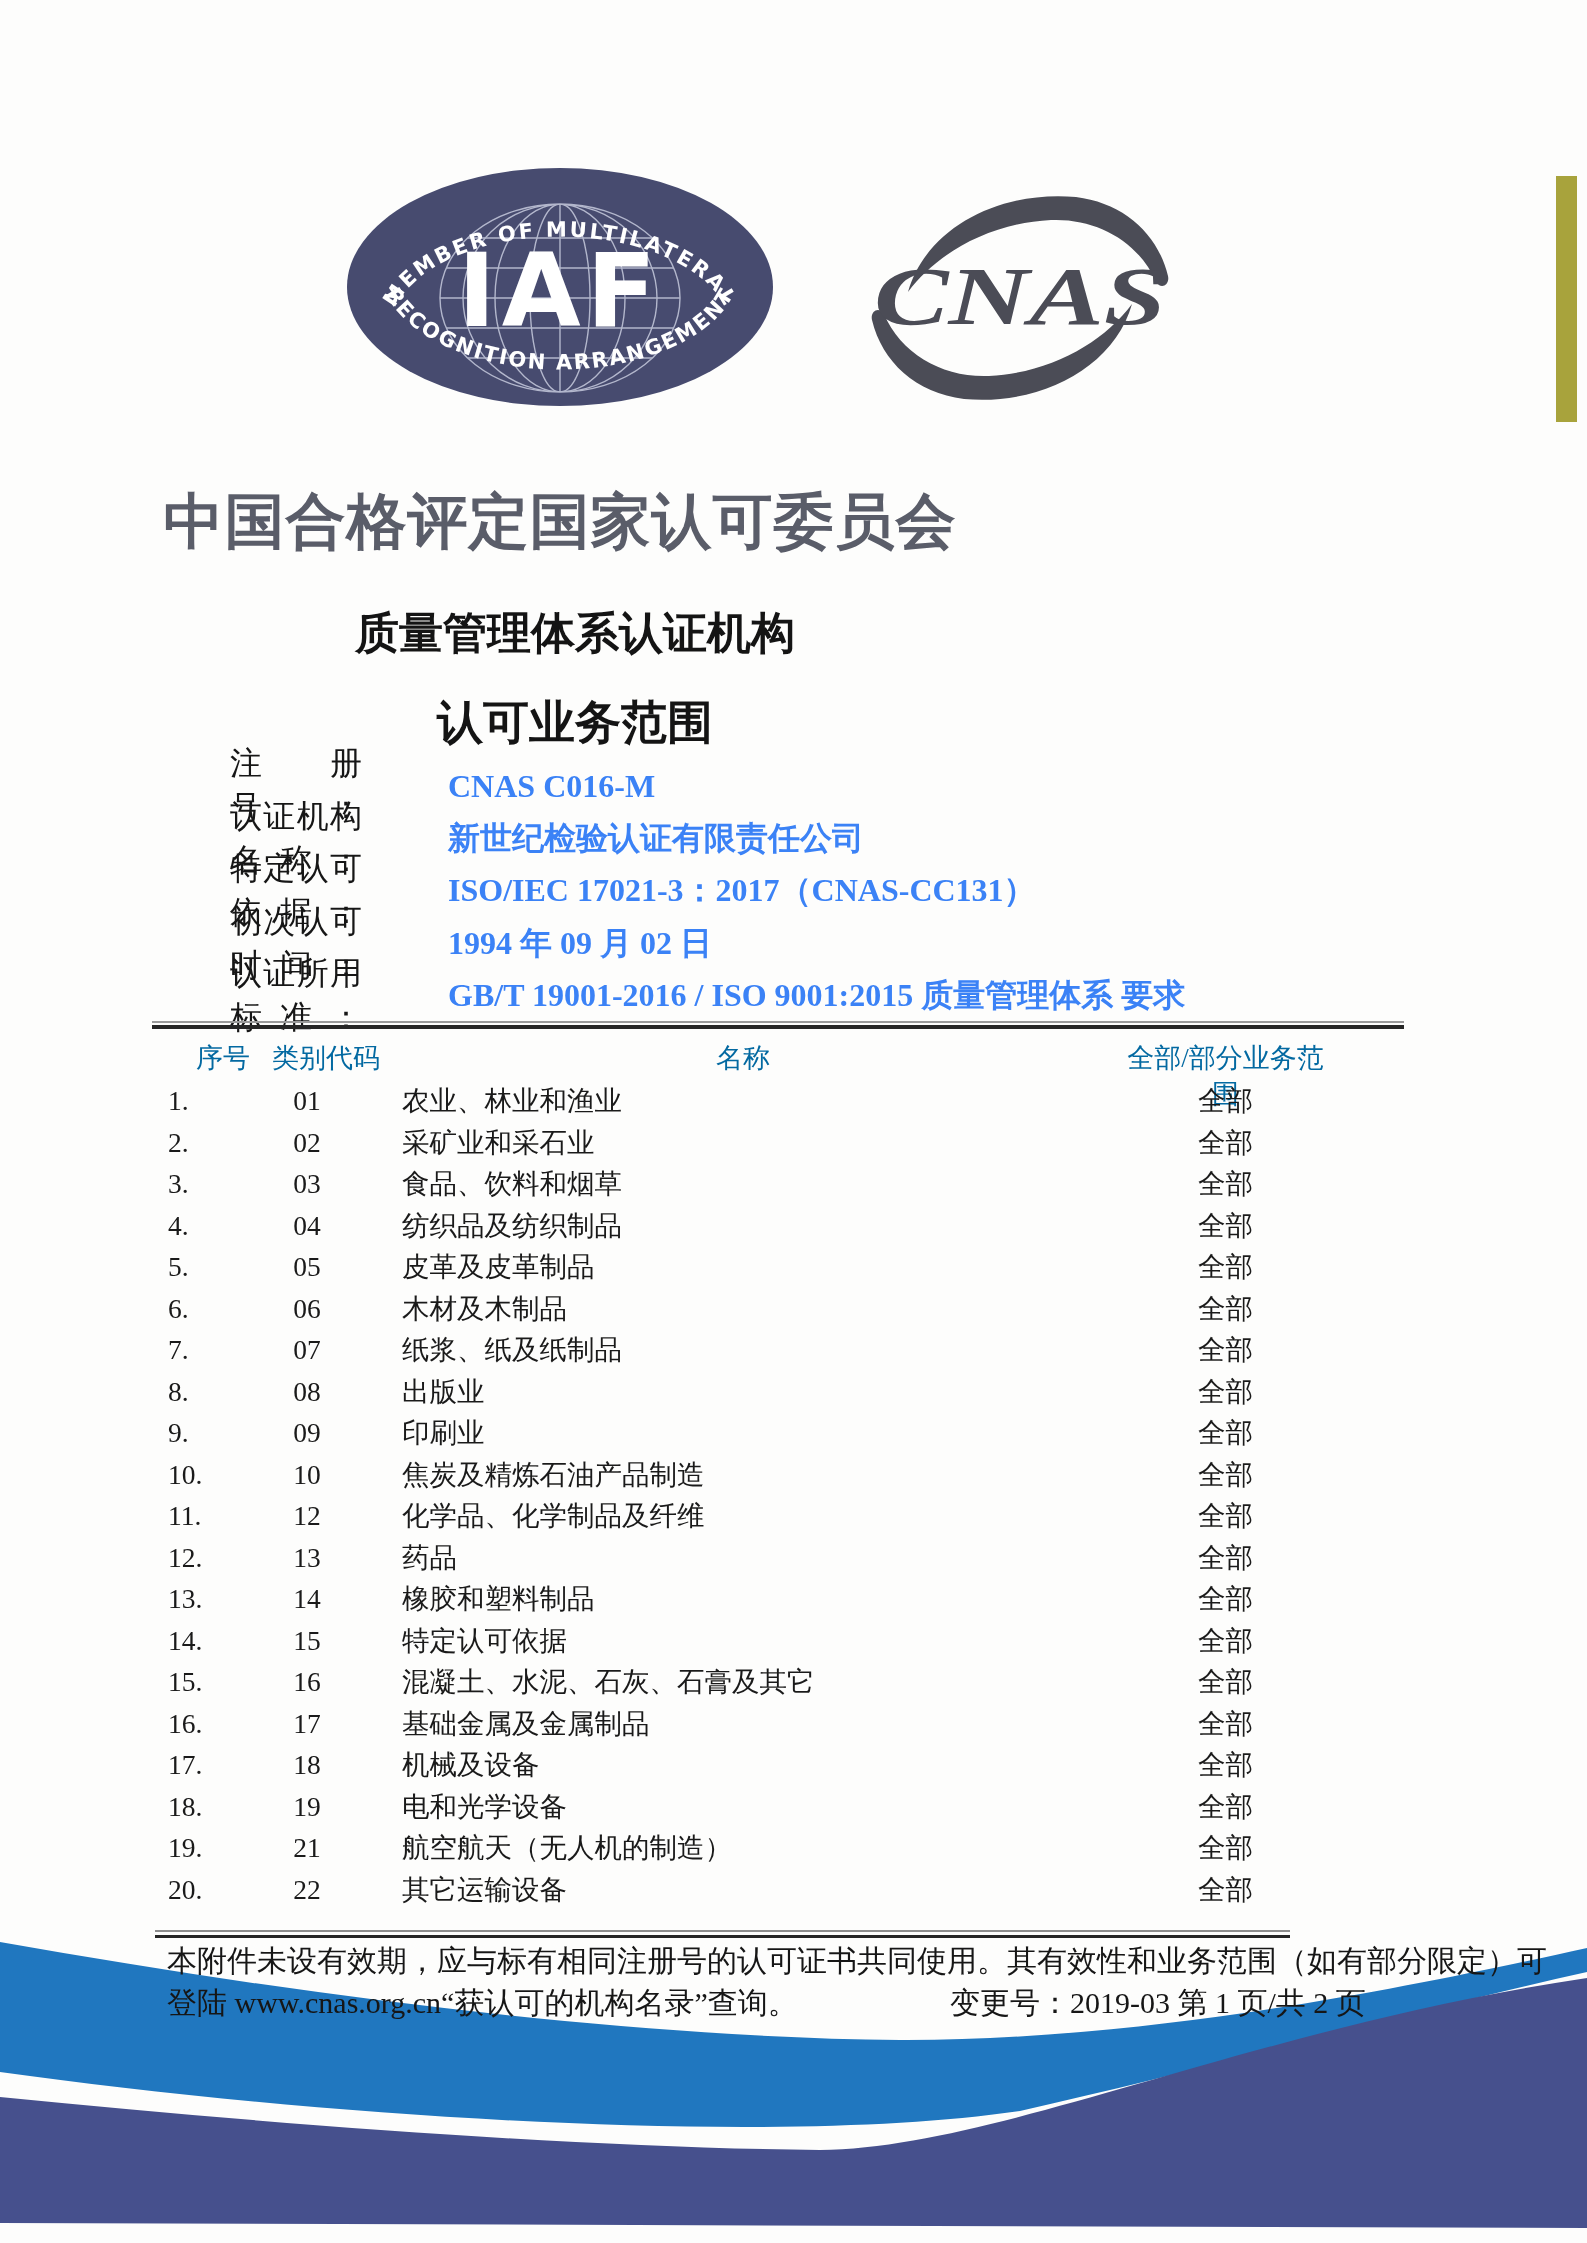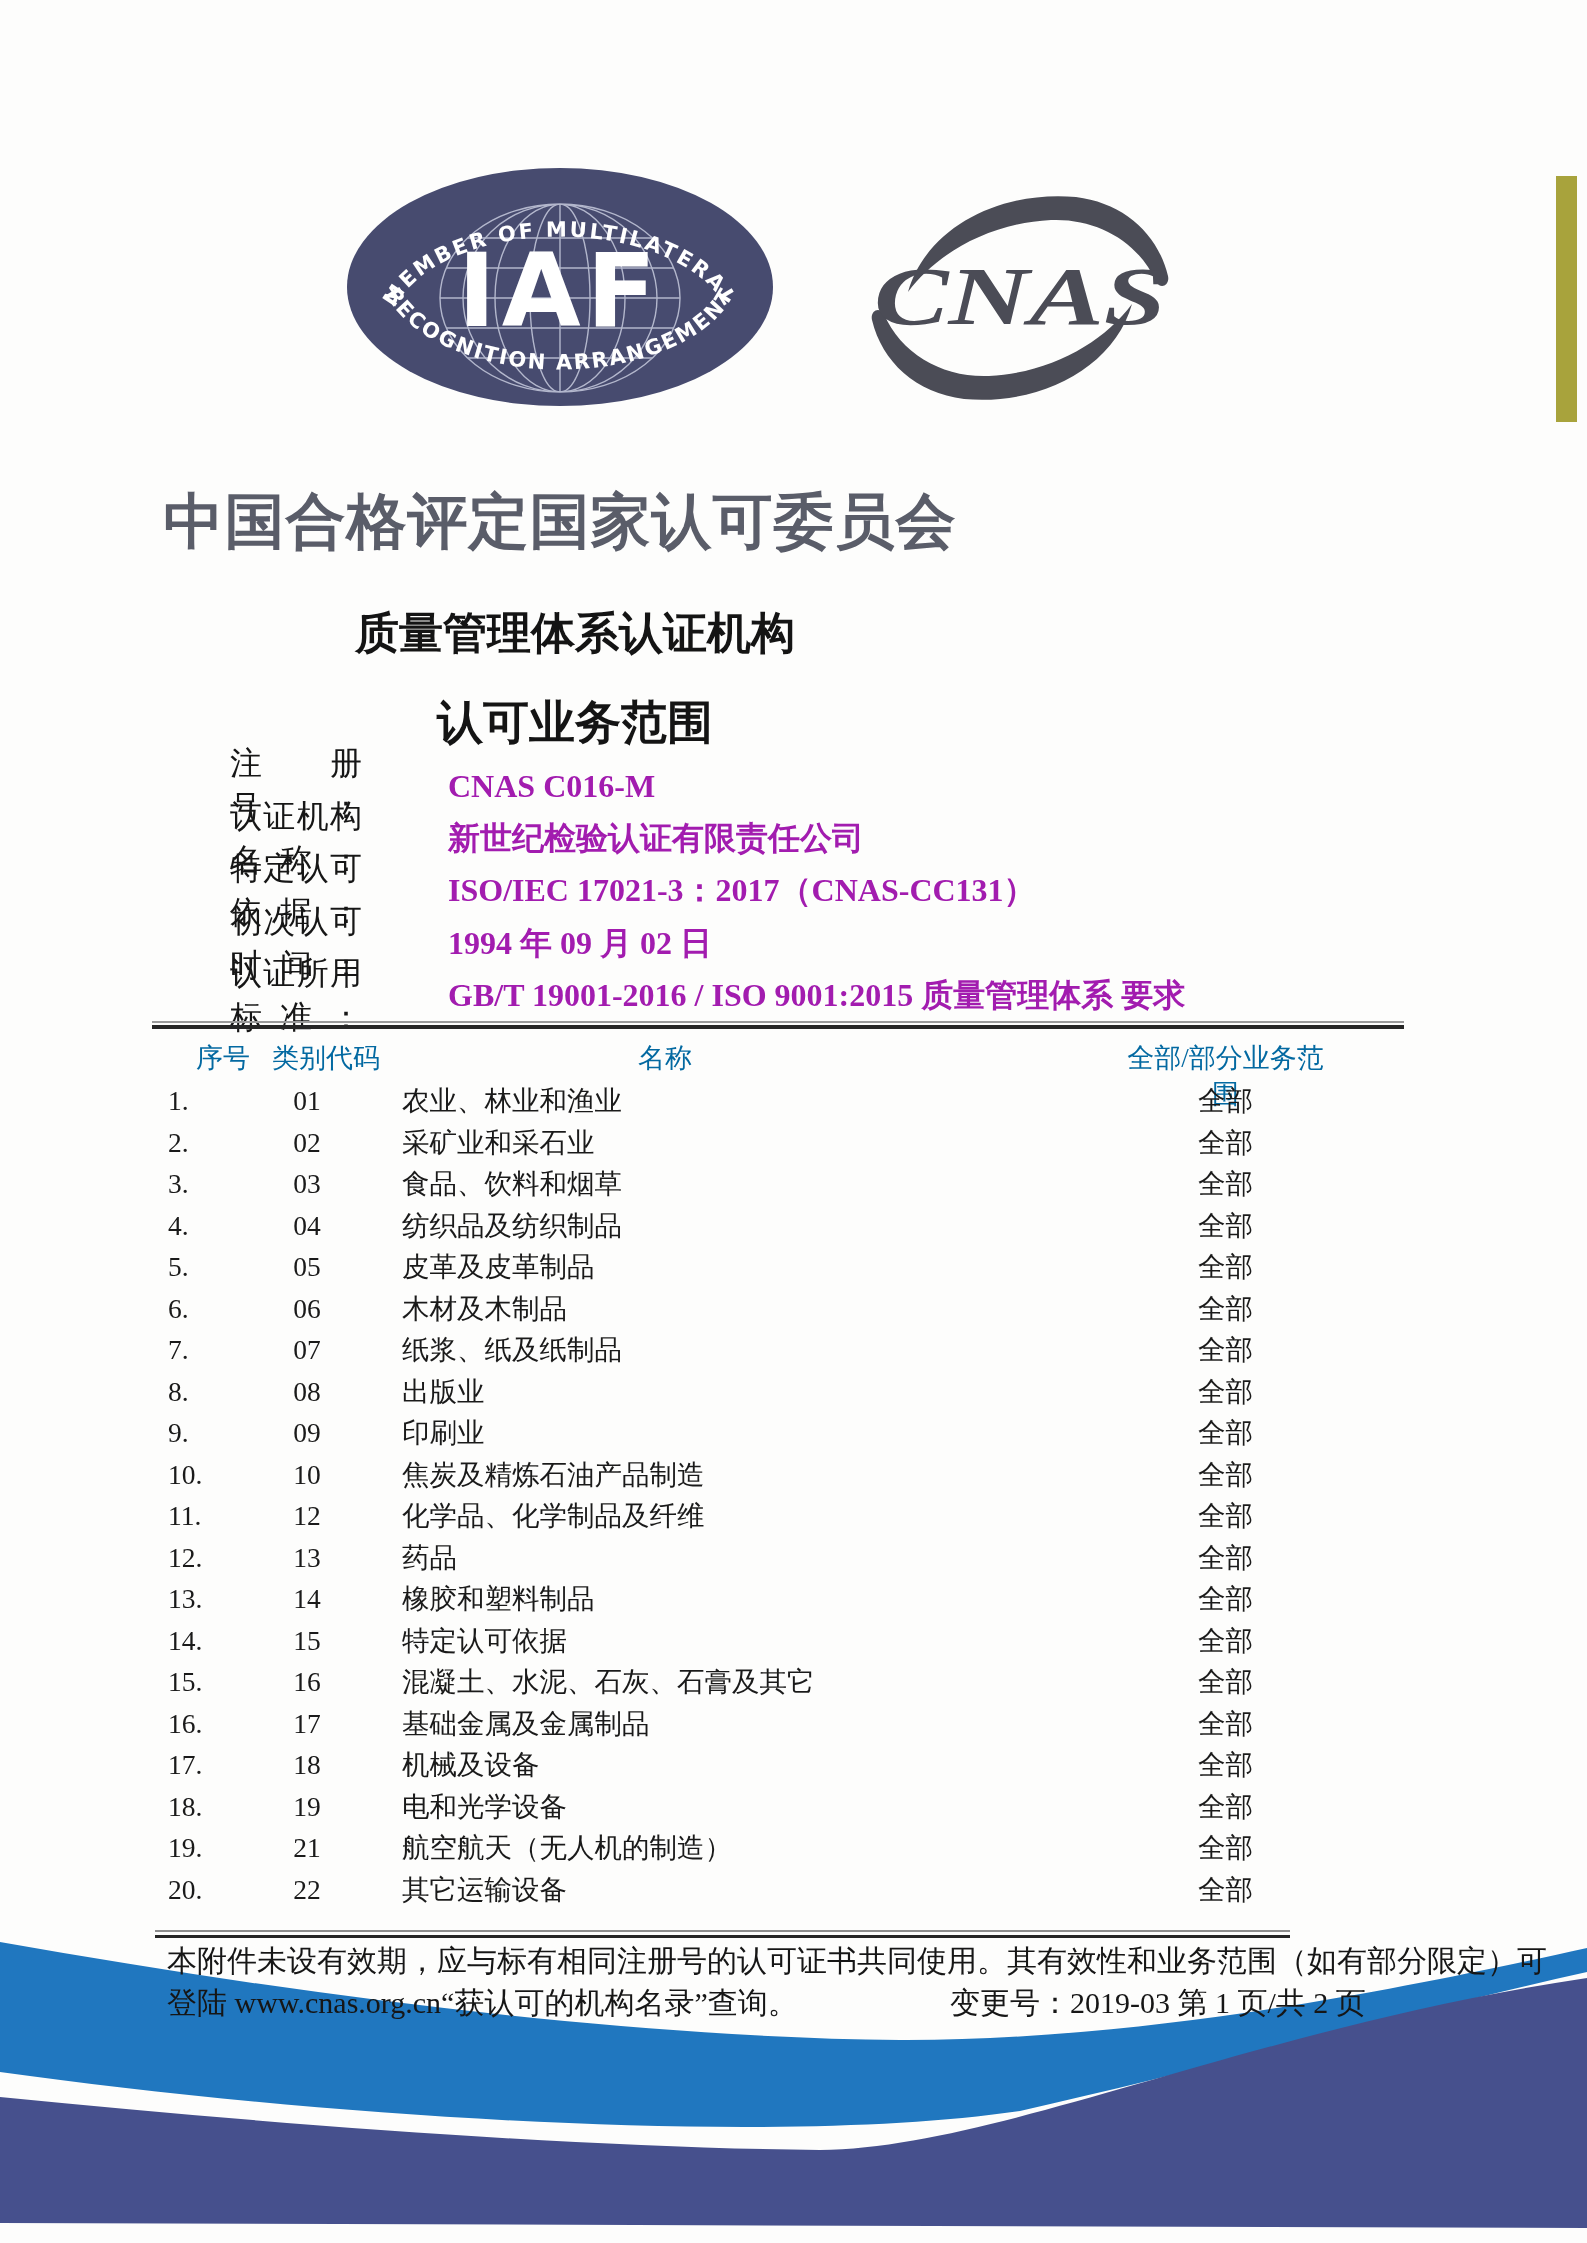--- a/index.html
+++ b/index.html
@@ -33,29 +33,29 @@
     font-size:46px;font-weight:bold;color:#141414;
   }
   
   .fields{position:absolute;left:230px;top:760px;width:1240px;}
   .field-row{height:52.5px;display:flex;align-items:center;font-size:32px;}
   .f-label{
     width:132px;flex:0 0 132px;
     text-align:justify;text-align-last:justify;
     color:#161616;
   }
-  .f-value{margin-left:86px;font-weight:600;white-space:nowrap;color:#a21caf;}
+  .f-value{margin-left:86px;font-weight:600;white-space:nowrap;color:#3b82f6;}
   
   .rule{position:absolute;}
   .rule-a{left:152px;top:1021px;width:1252px;height:2px;background:#9a9a9a;}
   .rule-b{left:152px;top:1025px;width:1252px;height:4px;background:#262626;}
   .thead span{position:absolute;top:1040px;font-size:27px;color:#0369a1;}
   .h-no{left:196px;}
   .h-code{left:272px;}
-  .h-name{left:560px;width:210px;text-align:center;}
+  .h-name{left:560px;width:210px;text-align:right;}
   .h-scope{left:1118px;width:215px;text-align:center;}
   .tbody{position:absolute;left:0;top:1080px;width:1587px;}
   .t-row{position:relative;height:41.5px;font-size:27.5px;color:#1a1a1a;}
   .t-row span{position:absolute;line-height:41.5px;white-space:nowrap;}
   .c-no{left:168px;width:72px;}
   .c-code{left:252px;width:110px;text-align:center;}
   .c-name{left:402px;}
   .c-scope{left:1118px;width:215px;text-align:center;}
   
   .f-rule-a{left:155px;top:1930px;width:1135px;height:2px;background:#8d8d8d;}

